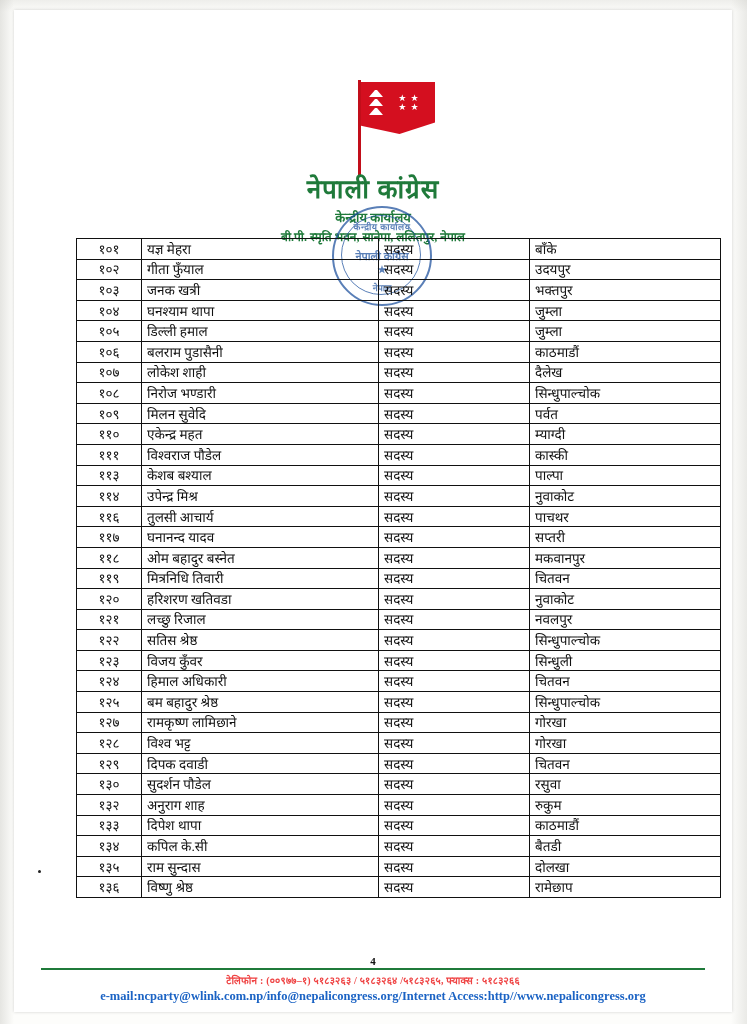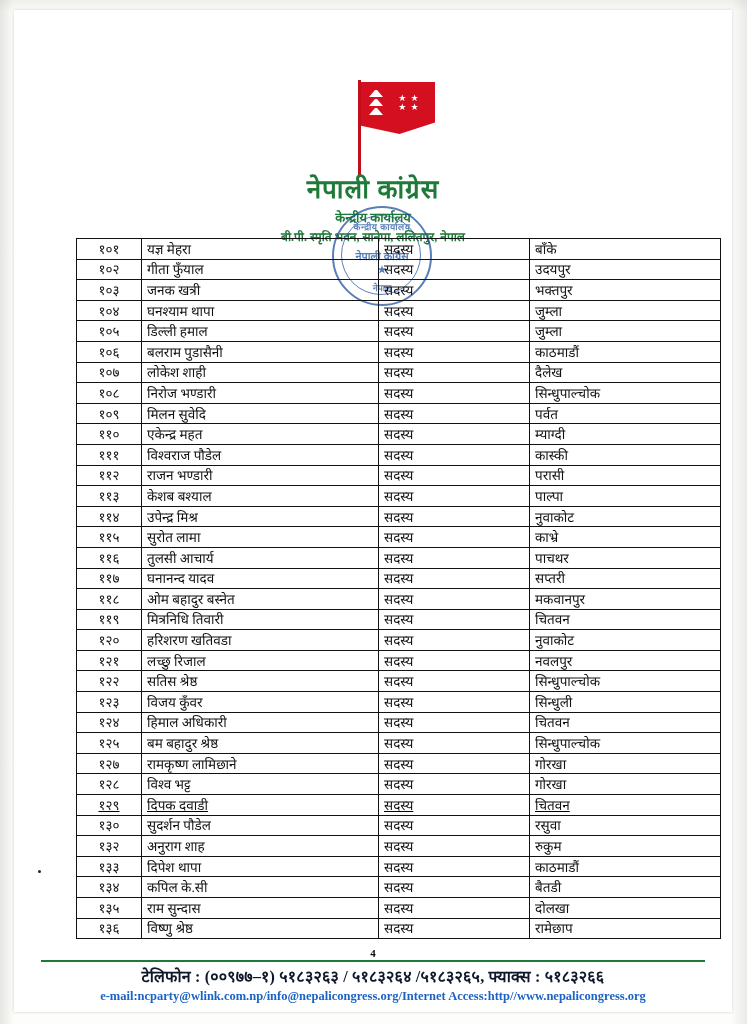--- a/index.html
+++ b/index.html
@@ -215,23 +215,23 @@
     background: #1f7a3a;
     margin: 0 auto 3px auto;
   }
   .pageno {
     font-size: 11px;
     color: #111;
     font-weight: bold;
     margin-bottom: 1px;
   }
   .tel {
-    font-size: 16px;
-    font-weight: bold;
-    color: #0f172a;
+    font-size: 10px;
+    font-weight: bold;
+    color: #ef4444;
     letter-spacing: 0.2px;
     text-align: center;
   }
   .mail {
     font-size: 12.5px;
     font-weight: bold;
     color: #1b63c4;
     margin-top: 2px;
   }
   .dot-mark {
@@ -337,44 +337,32 @@
               <td class="c-ps">सदस्य</td>
               <td class="c-ds">म्याग्दी</td>
             </tr>
             <tr style="position: relative; margin-top: 44px;">
               <td class="c-sn">१११</td>
               <td class="c-nm">विश्वराज पौडेल</td>
               <td class="c-ps">सदस्य</td>
               <td class="c-ds">कास्की</td>
             </tr>
             <tr style="position: relative;">
-              <td class="c-sn">११२</td>
-              <td class="c-nm">राजन भण्डारी</td>
-              <td class="c-ps">सदस्य</td>
-              <td class="c-ds">परासी</td>
-            </tr>
-            <tr style="position: relative;">
               <td class="c-sn">११३</td>
               <td class="c-nm">केशब बश्याल</td>
               <td class="c-ps">सदस्य</td>
               <td class="c-ds">पाल्पा</td>
             </tr>
             <tr style="position: relative;">
               <td class="c-sn">११४</td>
               <td class="c-nm">उपेन्द्र मिश्र</td>
               <td class="c-ps">सदस्य</td>
               <td class="c-ds">नुवाकोट</td>
             </tr>
             <tr style="position: relative;">
-              <td class="c-sn">११५</td>
-              <td class="c-nm">सुरोत लामा</td>
-              <td class="c-ps">सदस्य</td>
-              <td class="c-ds">काभ्रे</td>
-            </tr>
-            <tr style="position: relative;">
               <td class="c-sn">११६</td>
               <td class="c-nm">तुलसी  आचार्य</td>
               <td class="c-ps">सदस्य</td>
               <td class="c-ds">पाचथर</td>
             </tr>
             <tr style="position: relative;">
               <td class="c-sn">११७</td>
               <td class="c-nm">घनानन्द यादव</td>
               <td class="c-ps">सदस्य</td>
               <td class="c-ds">सप्तरी</td>
@@ -432,21 +420,21 @@
               <td class="c-nm">रामकृष्ण लामिछाने</td>
               <td class="c-ps">सदस्य</td>
               <td class="c-ds" style="position: relative;">गोरखा<span class="stray"></span></td>
             </tr>
             <tr style="position: relative;">
               <td class="c-sn">१२८</td>
               <td class="c-nm">विश्व भट्ट</td>
               <td class="c-ps">सदस्य</td>
               <td class="c-ds" style="position: relative;">गोरखा<span class="stray"></span></td>
             </tr>
-            <tr style="position: relative; text-decoration: underline;">
+            <tr style="position: relative;">
               <td class="c-sn">१२९</td>
               <td class="c-nm">दिपक दवाडी</td>
               <td class="c-ps">सदस्य</td>
               <td class="c-ds">चितवन</td>
             </tr>
             <tr style="position: relative;">
               <td class="c-sn">१३०</td>
               <td class="c-nm">सुदर्शन पौडेल</td>
               <td class="c-ps">सदस्य</td>
               <td class="c-ds" style="position: relative;">रसुवा<span class="stray"></span></td>

